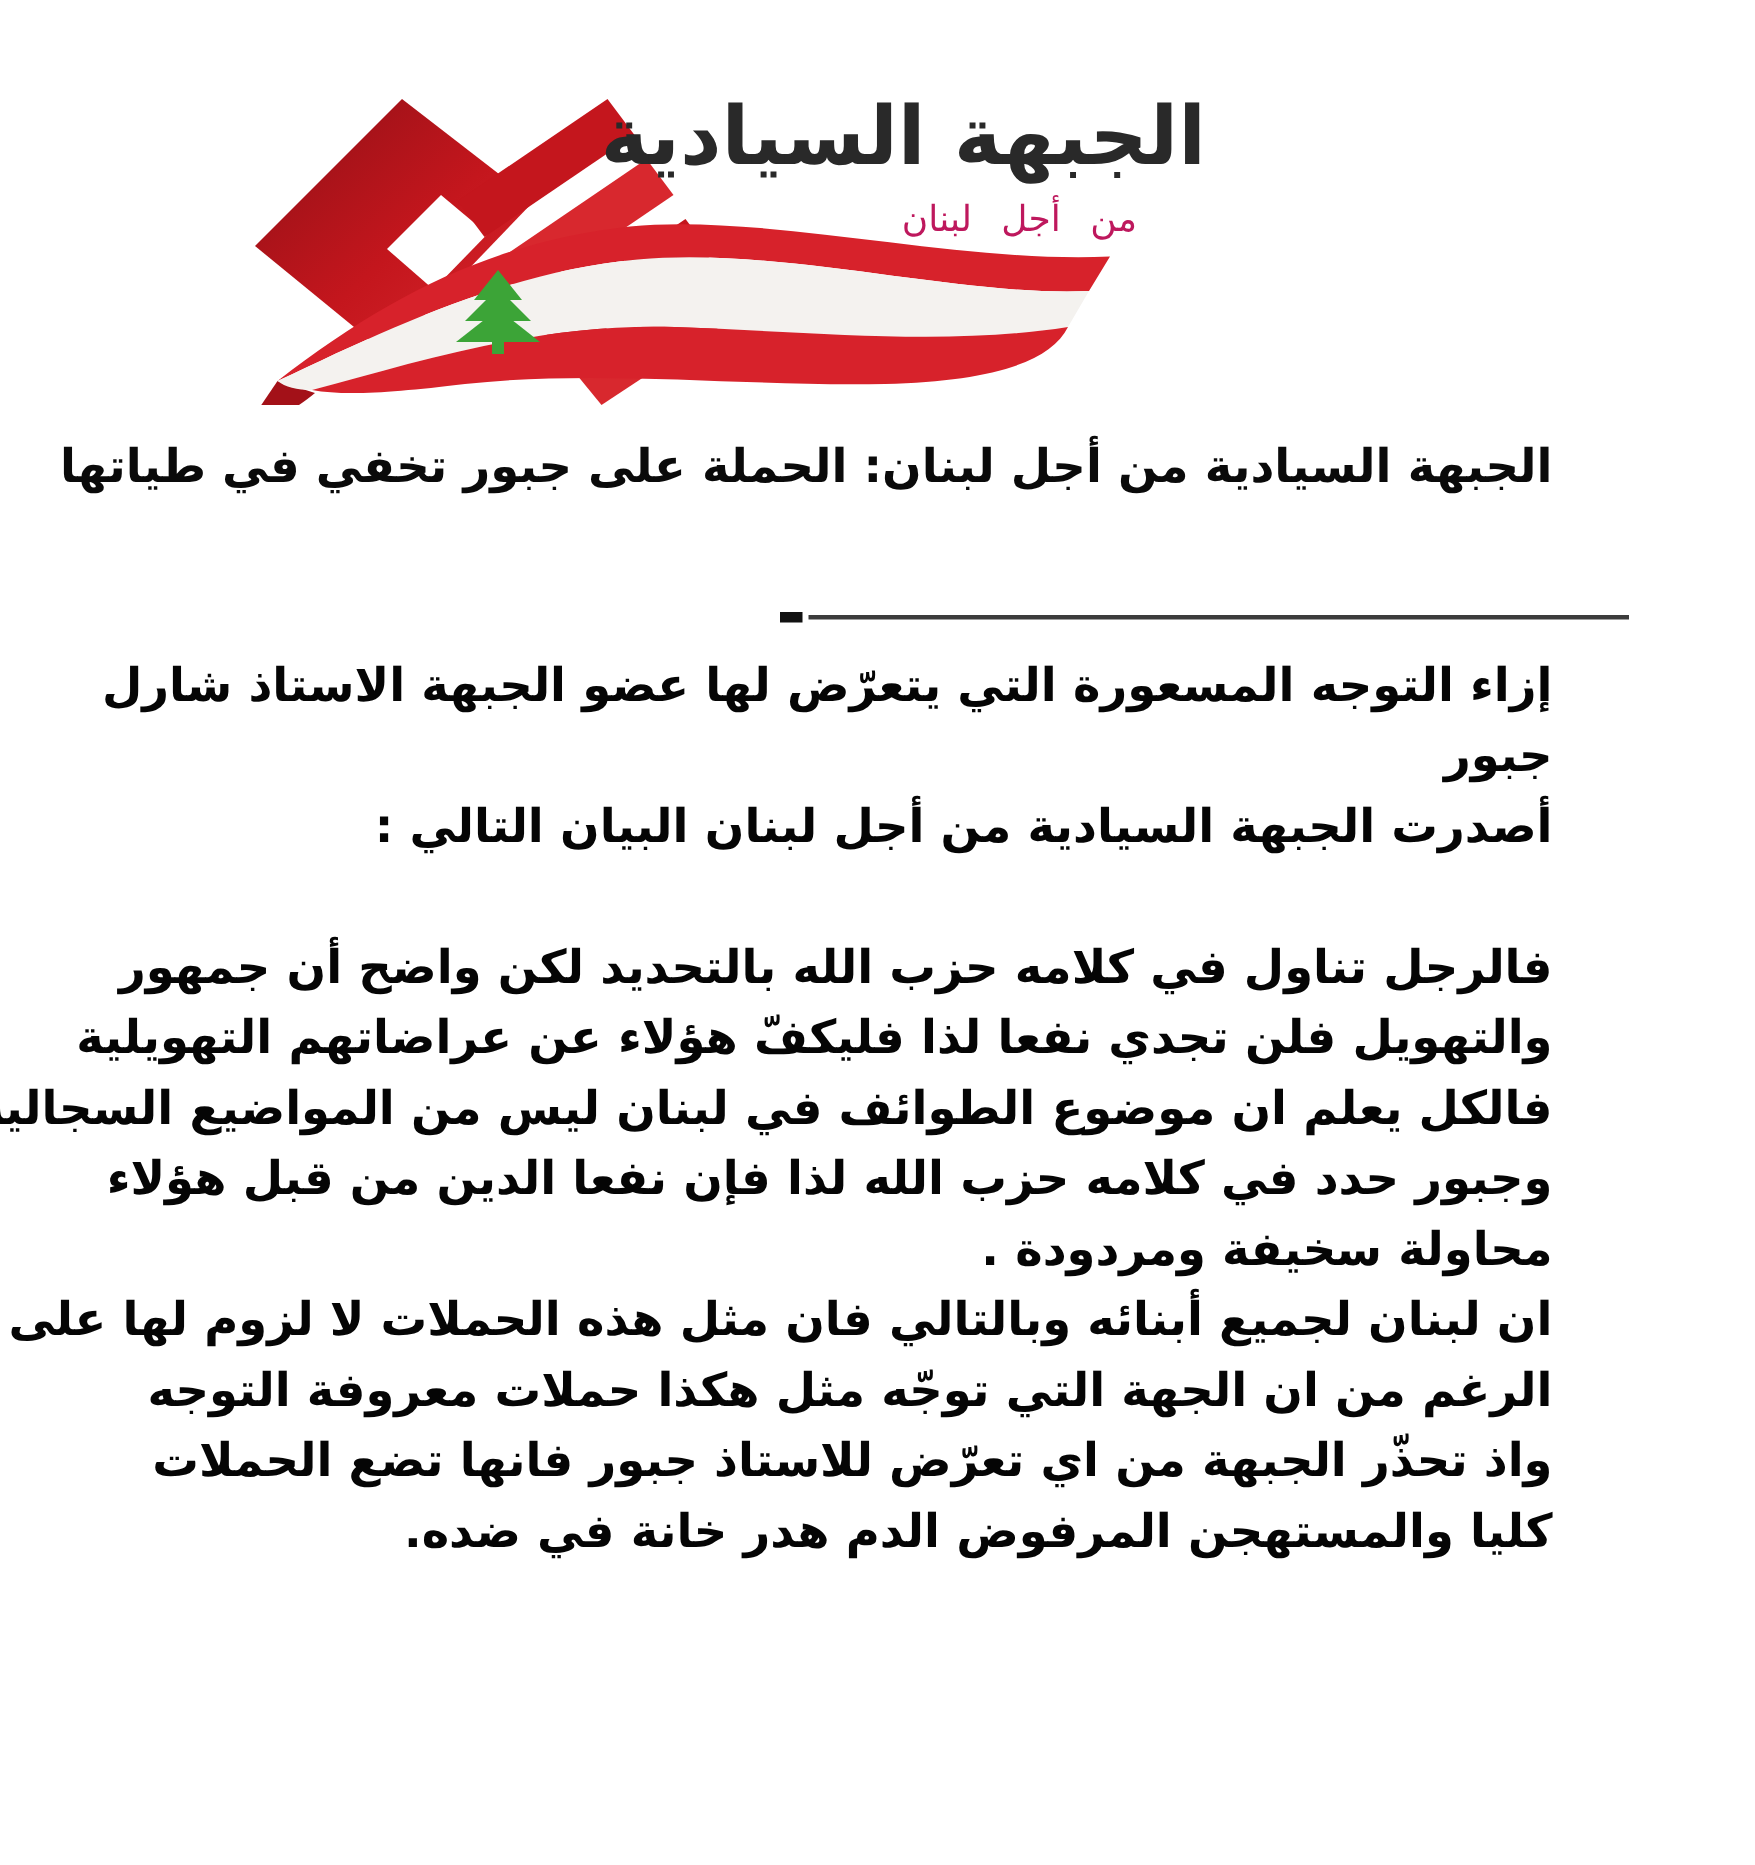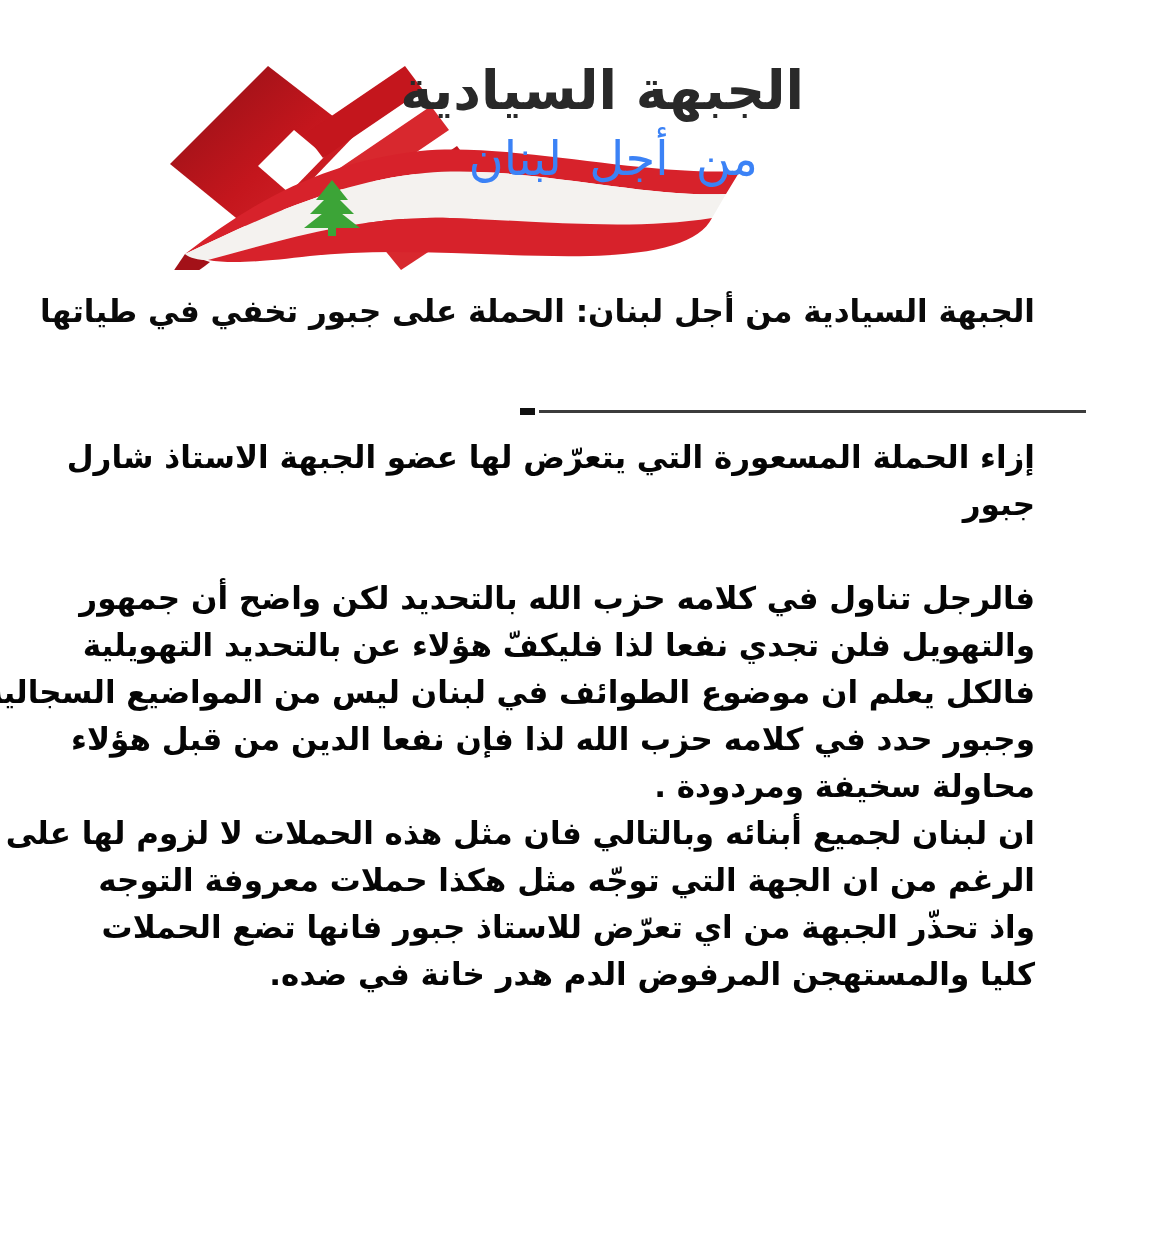--- a/index.html
+++ b/index.html
@@ -9,21 +9,21 @@
   }
   
   .logo{position:absolute;left:160px;top:38px;width:650px;height:235px;}
   .logo-graphic{position:absolute;left:0;top:8px;width:620px;height:224px;}
   .logo-title{
     position:absolute;top:26px;right:6px;direction:rtl;white-space:nowrap;
     font-size:54px;font-weight:bold;color:#292929;letter-spacing:0px;line-height:1;
   }
   .logo-subtitle{
     position:absolute;top:96px;right:52px;direction:rtl;white-space:nowrap;
-    font-size:48px;font-weight:normal;color:#3b82f6;word-spacing:12px;line-height:1;
+    font-size:24px;font-weight:normal;color:#be185d;word-spacing:12px;line-height:1;
   }
   
   .headline{
     position:absolute;left:135px;top:283px;width:900px;direction:rtl;text-align:left;
     font-size:31px;font-weight:bold;color:#0a0a0a;line-height:56px;
   }
   .headline .hl-line{white-space:nowrap;height:56px;}
   
   .separator{
     position:absolute;left:520px;top:404px;width:566px;height:14px;
@@ -81,25 +81,26 @@
 <div class="headline" dir="rtl">
   <div class="hl-line">الجبهة السيادية من أجل لبنان: الحملة على جبور تخفي في طياتها</div>
 </div>
 
 <div class="separator">
   <span class="dash"></span>
   <span class="rule"></span>
 </div>
 
 <div class="statement" dir="rtl">
-  <div class="st-line">إزاء الحملة المسعورة التي يتعرّض لها عضو الجبهة الاستاذ شارل</div>
+  <div class="st-line">إزاء التوجه المسعورة التي يتعرّض لها عضو الجبهة الاستاذ شارل</div>
   <div class="st-line">جبور</div>
+  <div class="st-line">أصدرت الجبهة السيادية من أجل لبنان البيان التالي :</div>
   <div class="st-line"></div>
   <div class="st-line">فالرجل تناول في كلامه حزب الله بالتحديد لكن واضح أن جمهور</div>
-  <div class="st-line">والتهويل فلن تجدي نفعا لذا فليكفّ هؤلاء عن بالتحديد التهويلية</div>
+  <div class="st-line">والتهويل فلن تجدي نفعا لذا فليكفّ هؤلاء عن عراضاتهم التهويلية</div>
   <div class="st-line">فالكل يعلم ان موضوع الطوائف في لبنان ليس من المواضيع السجالية</div>
   <div class="st-line">وجبور حدد في كلامه حزب الله لذا فإن نفعا الدين من قبل هؤلاء</div>
   <div class="st-line">محاولة سخيفة ومردودة .</div>
   <div class="st-line">ان لبنان لجميع أبنائه وبالتالي فان مثل هذه الحملات لا لزوم لها على</div>
   <div class="st-line">الرغم من ان الجهة التي توجّه مثل هكذا حملات معروفة التوجه</div>
   <div class="st-line">واذ تحذّر الجبهة من اي تعرّض للاستاذ جبور فانها تضع الحملات</div>
   <div class="st-line">كليا والمستهجن المرفوض الدم هدر خانة في ضده.</div>
 </div>
 
 </body></html>

